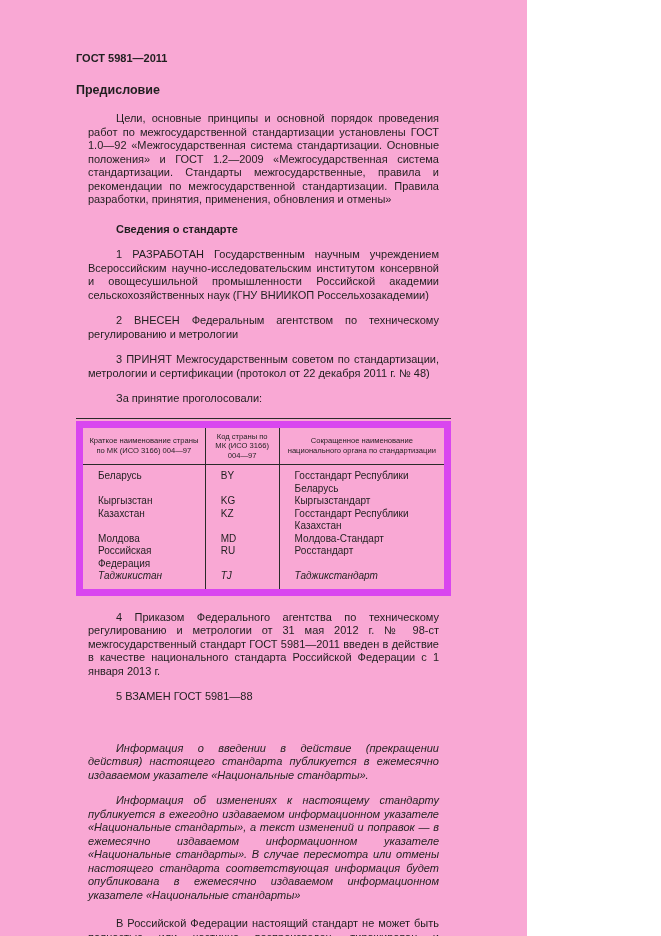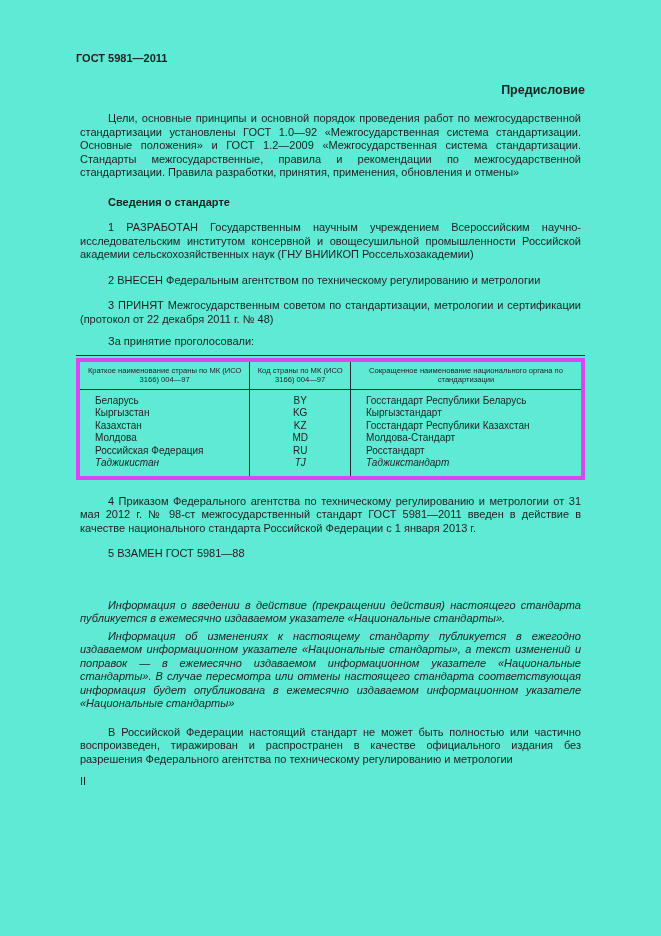--- a/index.html
+++ b/index.html
@@ -1,58 +1,58 @@
 <!DOCTYPE html>
 <html><head>
 <meta charset="utf-8">
 <style>
   html, body { margin: 0; padding: 0; background: #ffffff; }
   .page {
     position: relative;
-    width: 661px;
+    width: 527px;
     height: 936px;
     box-sizing: border-box;
     padding: 52px 76px 0 76px;
-    background: #5eead4;
+    background: #f9a8d4;
     font-family: "Liberation Sans", sans-serif;
     font-size: 11px;
     line-height: 13.5px;
     color: #1f1f1f;
     overflow: hidden;
   }
   .doc-number {
     font-weight: bold;
     font-size: 11px;
     margin-bottom: 18px;
   }
   .doc-title {
-    text-align: right;
+    text-align: left;
     font-weight: bold;
     font-size: 12.5px;
     margin: 0 0 15px 0;
   }
-  p { margin: 4px; text-align: justify; }
+  p { margin: 12px; text-align: justify; }
   .indent { text-indent: 28px; }
   .mt { margin-top: 12px; }
   .mt-sm { margin-top: 9px; }
   .mt-lg { margin-top: 15px; }
   .section-heading {
     font-weight: bold;
     text-indent: 28px;
     margin-top: 16px;
   }
   .table-toprule {
     margin-top: 6px;
     border-top: 1px solid #2a2a2a;
     height: 2px;
   }
   table.std-table {
     width: 100%;
     border-collapse: collapse;
-    border: 4px solid #d946ef;
+    border: 7px solid #d946ef;
     table-layout: fixed;
   }
   table.std-table th {
     font-weight: normal;
     font-size: 7.6px;
     line-height: 9.5px;
     text-align: center;
     vertical-align: middle;
     border: 1px solid #2a2a2a;
     padding: 4px 6px;
@@ -64,21 +64,21 @@
     border-left: 1px solid #2a2a2a;
     border-right: 1px solid #2a2a2a;
     padding: 0 15px;
     vertical-align: top;
   }
   table.std-table tbody tr:first-child td { padding-top: 5px; }
   table.std-table tbody tr:last-child td { padding-bottom: 6px; font-style: italic; }
   .col-country { width: 34%; }
   .col-code { width: 19%; }
   .col-org { width: 47%; }
-  td.code-cell { text-align: center; }
+  td.code-cell { text-align: left; }
   .italic-block { margin-top: 38px; font-style: italic; }
   .italic-block p { text-indent: 28px; }
   .copyright {
     margin-top: 106px;
     text-align: right;
     text-indent: 0;
   }
   .repro-notice { margin-top: 15px; }
   .page-number { margin-top: 9px; text-align: left; }
 </style>

